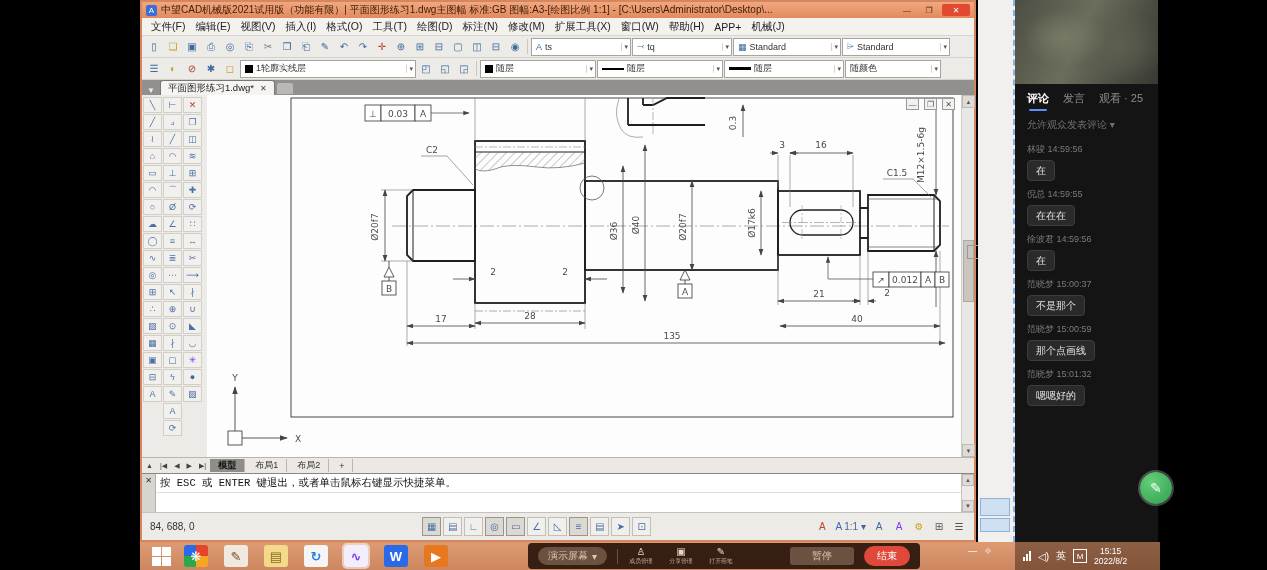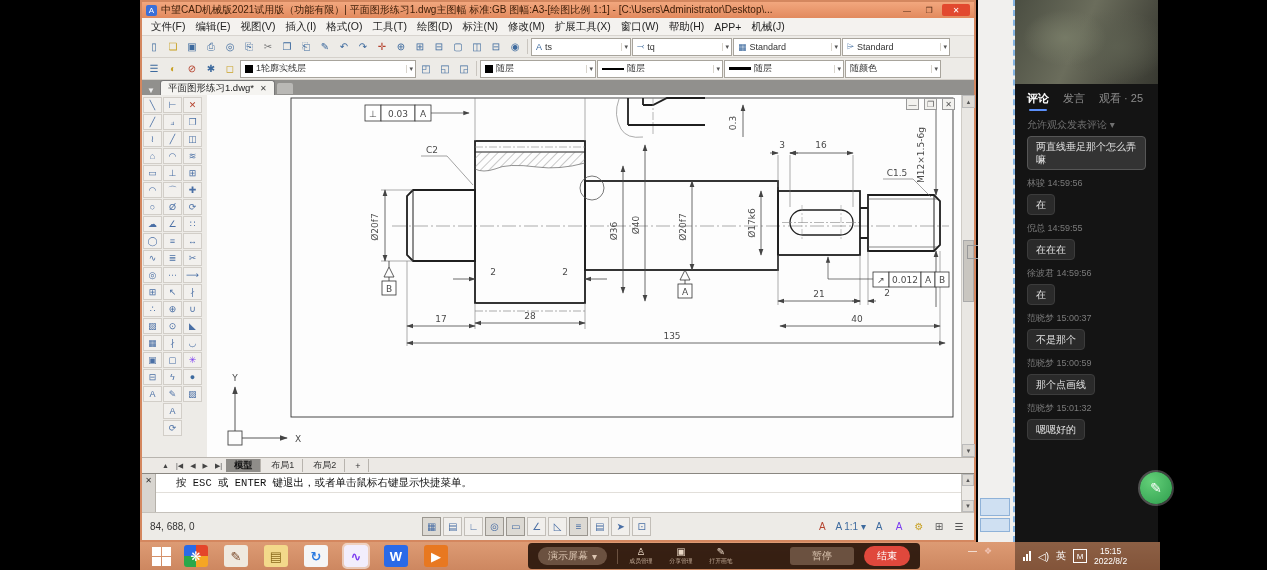--- a/index.html
+++ b/index.html
@@ -45,30 +45,30 @@
            border:1px solid #d2cec8;background:#f2f0ed;font-size:9px;color:#4a6fa5;padding:0;margin:0 0 1px 0;}
   .canvas{flex:1 1 auto;position:relative;background:#fdfdfd;overflow:hidden;}
   .mdictl{position:absolute;top:3px;right:6px;display:flex;gap:5px;font-size:8px;color:#555;z-index:3;}
   .mdictl span{width:11px;height:10px;border:1px solid #999;display:flex;align-items:center;justify-content:center;background:#f2f1ee;}
   .vscroll{width:12px;background:#e9e7e3;border-left:1px solid #cfccc6;flex:0 0 auto;position:relative;}
   .vscroll .thumb{position:absolute;left:1px;top:40%;width:9px;height:60px;background:#c9c6c0;border:1px solid #aaa;}
   .vscroll .sb{position:absolute;left:0;width:11px;height:11px;font-size:6px;color:#555;display:flex;
                align-items:center;justify-content:center;border:1px solid #bbb;background:#dedbd6;}
   
   .laybar{height:15px;background:#ece9e5;border-top:1px solid #b8b4ae;display:flex;align-items:center;
-          font-size:9px;color:#333;padding:0 18px;gap:2px;flex:0 0 auto;}
+          font-size:9px;color:#333;padding:0 2px;gap:2px;flex:0 0 auto;}
   .laynav{font-size:7px;color:#444;padding:0 2px;}
   .laytab{padding:0 8px;height:13px;display:flex;align-items:center;border-right:1px solid #b8b4ae;}
   .laytab.active{background:#8f8d89;color:#111;font-weight:bold;}
   
   .cmd{height:38px;background:#fff;border-top:1px solid #8a8781;display:flex;flex:0 0 auto;}
   .cmd .closestrip{width:13px;background:#d8d5d0;border-right:1px solid #b5b1aa;font-size:8px;color:#333;
                    display:flex;justify-content:center;padding-top:2px;}
   .cmd .lines{flex:1;font-family:"Liberation Mono","DejaVu Sans Mono",monospace;font-size:10.5px;color:#111;}
-  .cmd .l1{border-bottom:1px solid #e2dfda;height:18px;display:flex;align-items:center;padding-left:20px;}
+  .cmd .l1{border-bottom:1px solid #e2dfda;height:18px;display:flex;align-items:center;padding-left:4px;}
   .cmd .l2{height:18px;}
   .cmdscroll{width:12px;border-left:1px solid #c5c2bb;display:flex;flex-direction:column;justify-content:space-between;background:#eceae6;}
   .cmdscroll span{height:10px;font-size:6px;color:#555;display:flex;align-items:center;justify-content:center;border:1px solid #bbb;background:#dedbd6;}
   
   .statusbar{height:27px;background:#edebe7;border-top:1px solid #c5c1bb;display:flex;align-items:center;
              padding:0 8px;font-size:10px;color:#333;flex:0 0 auto;}
   .coords{width:190px;}
   .stoggles{display:flex;gap:2px;margin:0 auto;}
   .stoggle{width:17px;height:17px;border:1px solid #c2beb8;background:#f1efec;display:flex;
            align-items:center;justify-content:center;font-size:10px;color:#4a6fa5;}
@@ -851,24 +851,20 @@
       <span class="ctab active">评论</span>
       <span class="ctab">发言</span>
       <span class="ctab">观看 · 25</span>
     </div>
     <div class="allow">
       <span>允许观众发表评论</span>
       <span>▾</span>
     </div>
     <div class="msgs">
 
-        <div class="msg">
-          
-          <span class="bubble hl">两直线垂足那个怎么弄嘛</span>
-        </div>
 
         <div class="msg">
           <div class="mname">
             <span>林骏</span>
             <span>14:59:56</span>
           </div>
           <span class="bubble">在</span>
         </div>
 
         <div class="msg">

